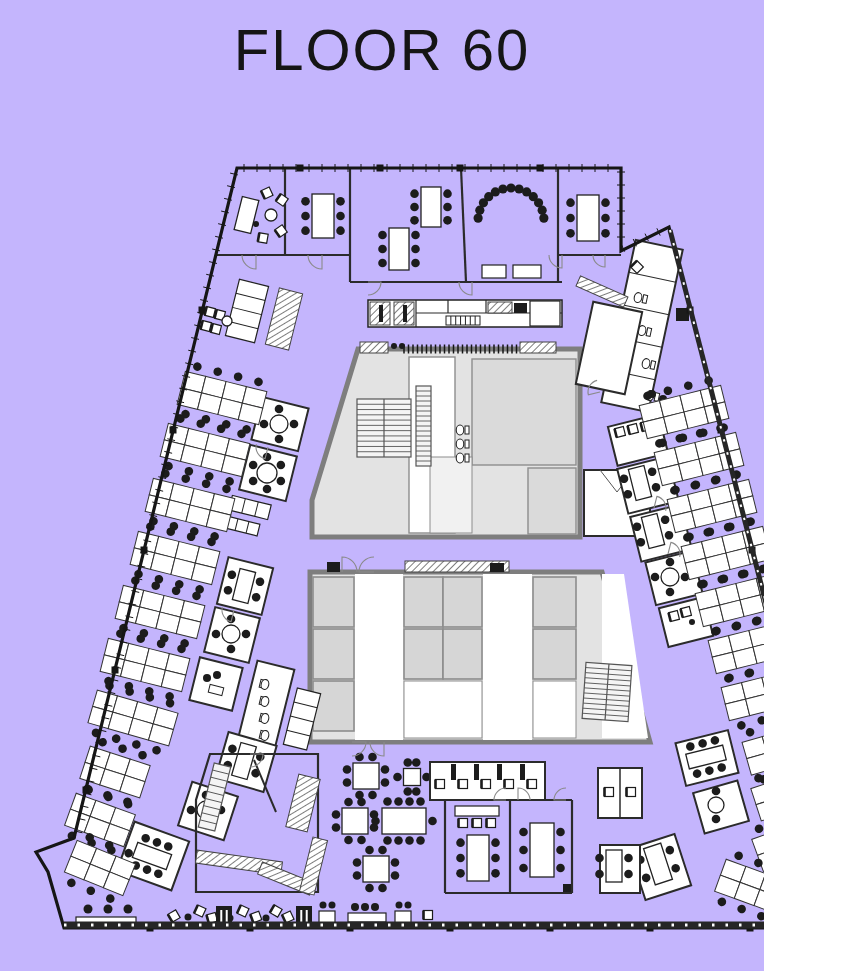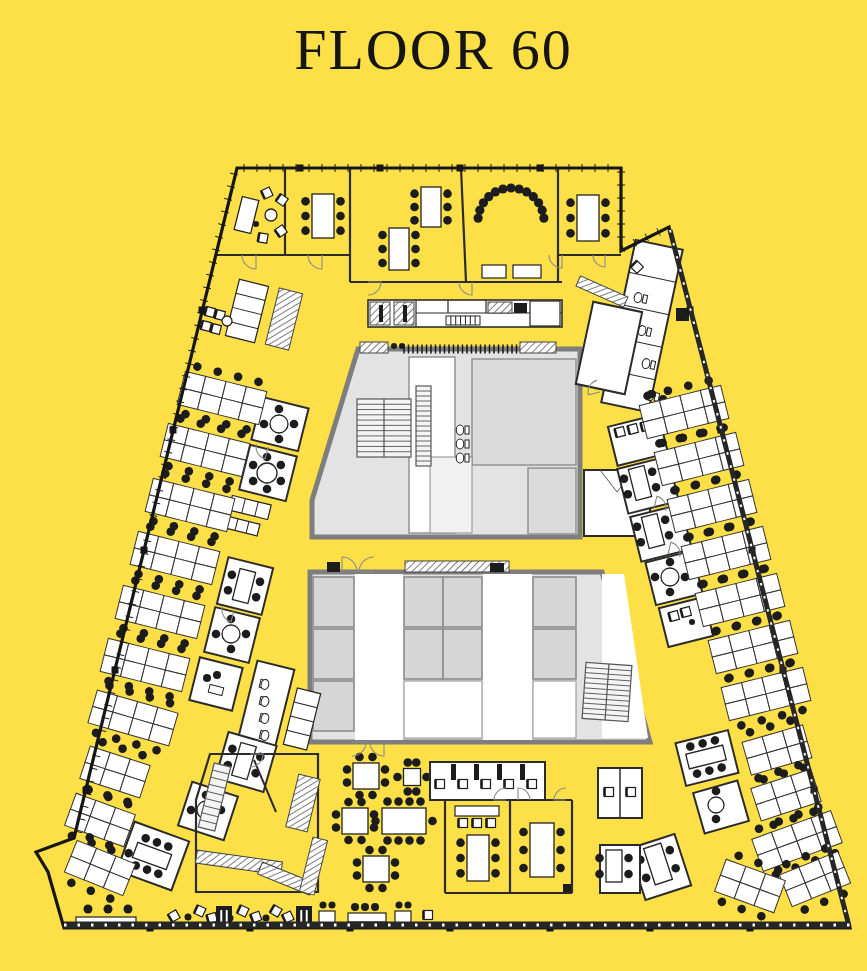--- a/index.html
+++ b/index.html
@@ -1,17 +1,17 @@
 <!DOCTYPE html>
 <html><head>
 <meta charset="utf-8">
 <style>
   html,body{margin:0;padding:0;background:#ffffff;}
-  .page{position:relative;width:867px;height:971px;background:#fde047;overflow:hidden;
-        font-family:Liberation Serif, serif;}
+  .page{position:relative;width:764px;height:971px;background:#c4b5fd;overflow:hidden;
+        font-family:Liberation Sans, sans-serif;}
   .title{position:absolute;top:16px;left:0;width:100%;text-align:center;
          font-size:58px;font-weight:400;letter-spacing:2px;color:#151515;}
   svg{position:absolute;left:0;top:0;}
 </style>
 </head>
 <body>
 
 <div class="page">
   <div class="title">FLOOR 60</div>
   <svg width="867" height="971" viewBox="0 0 867 971">

